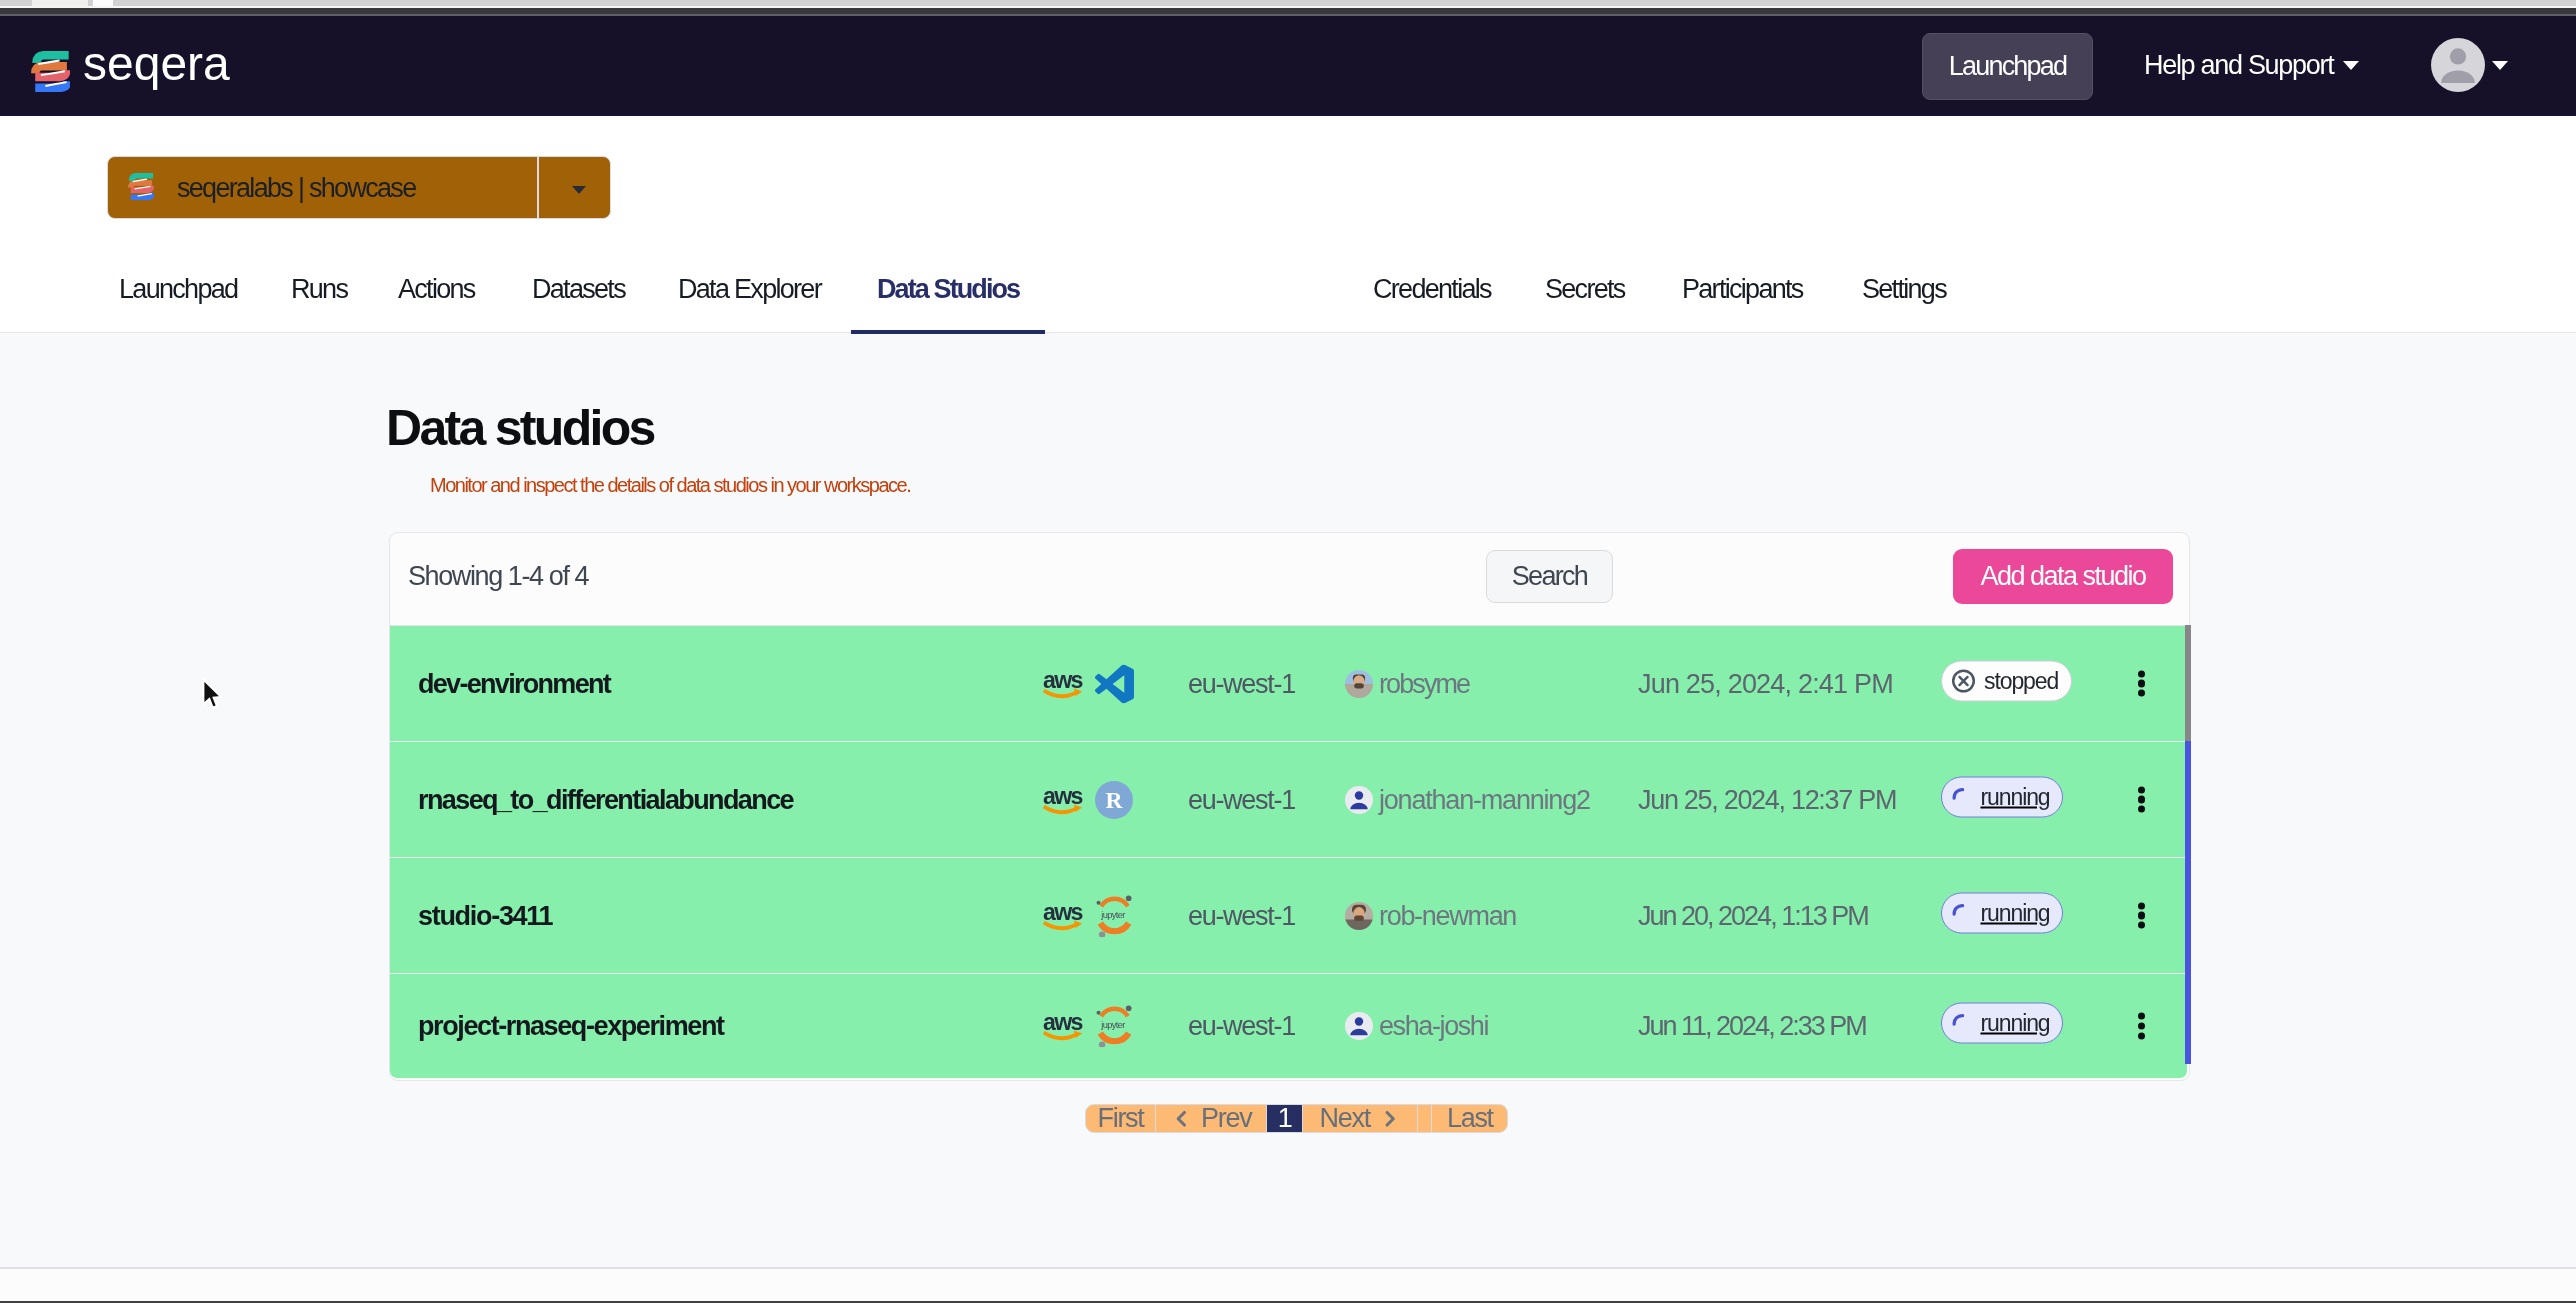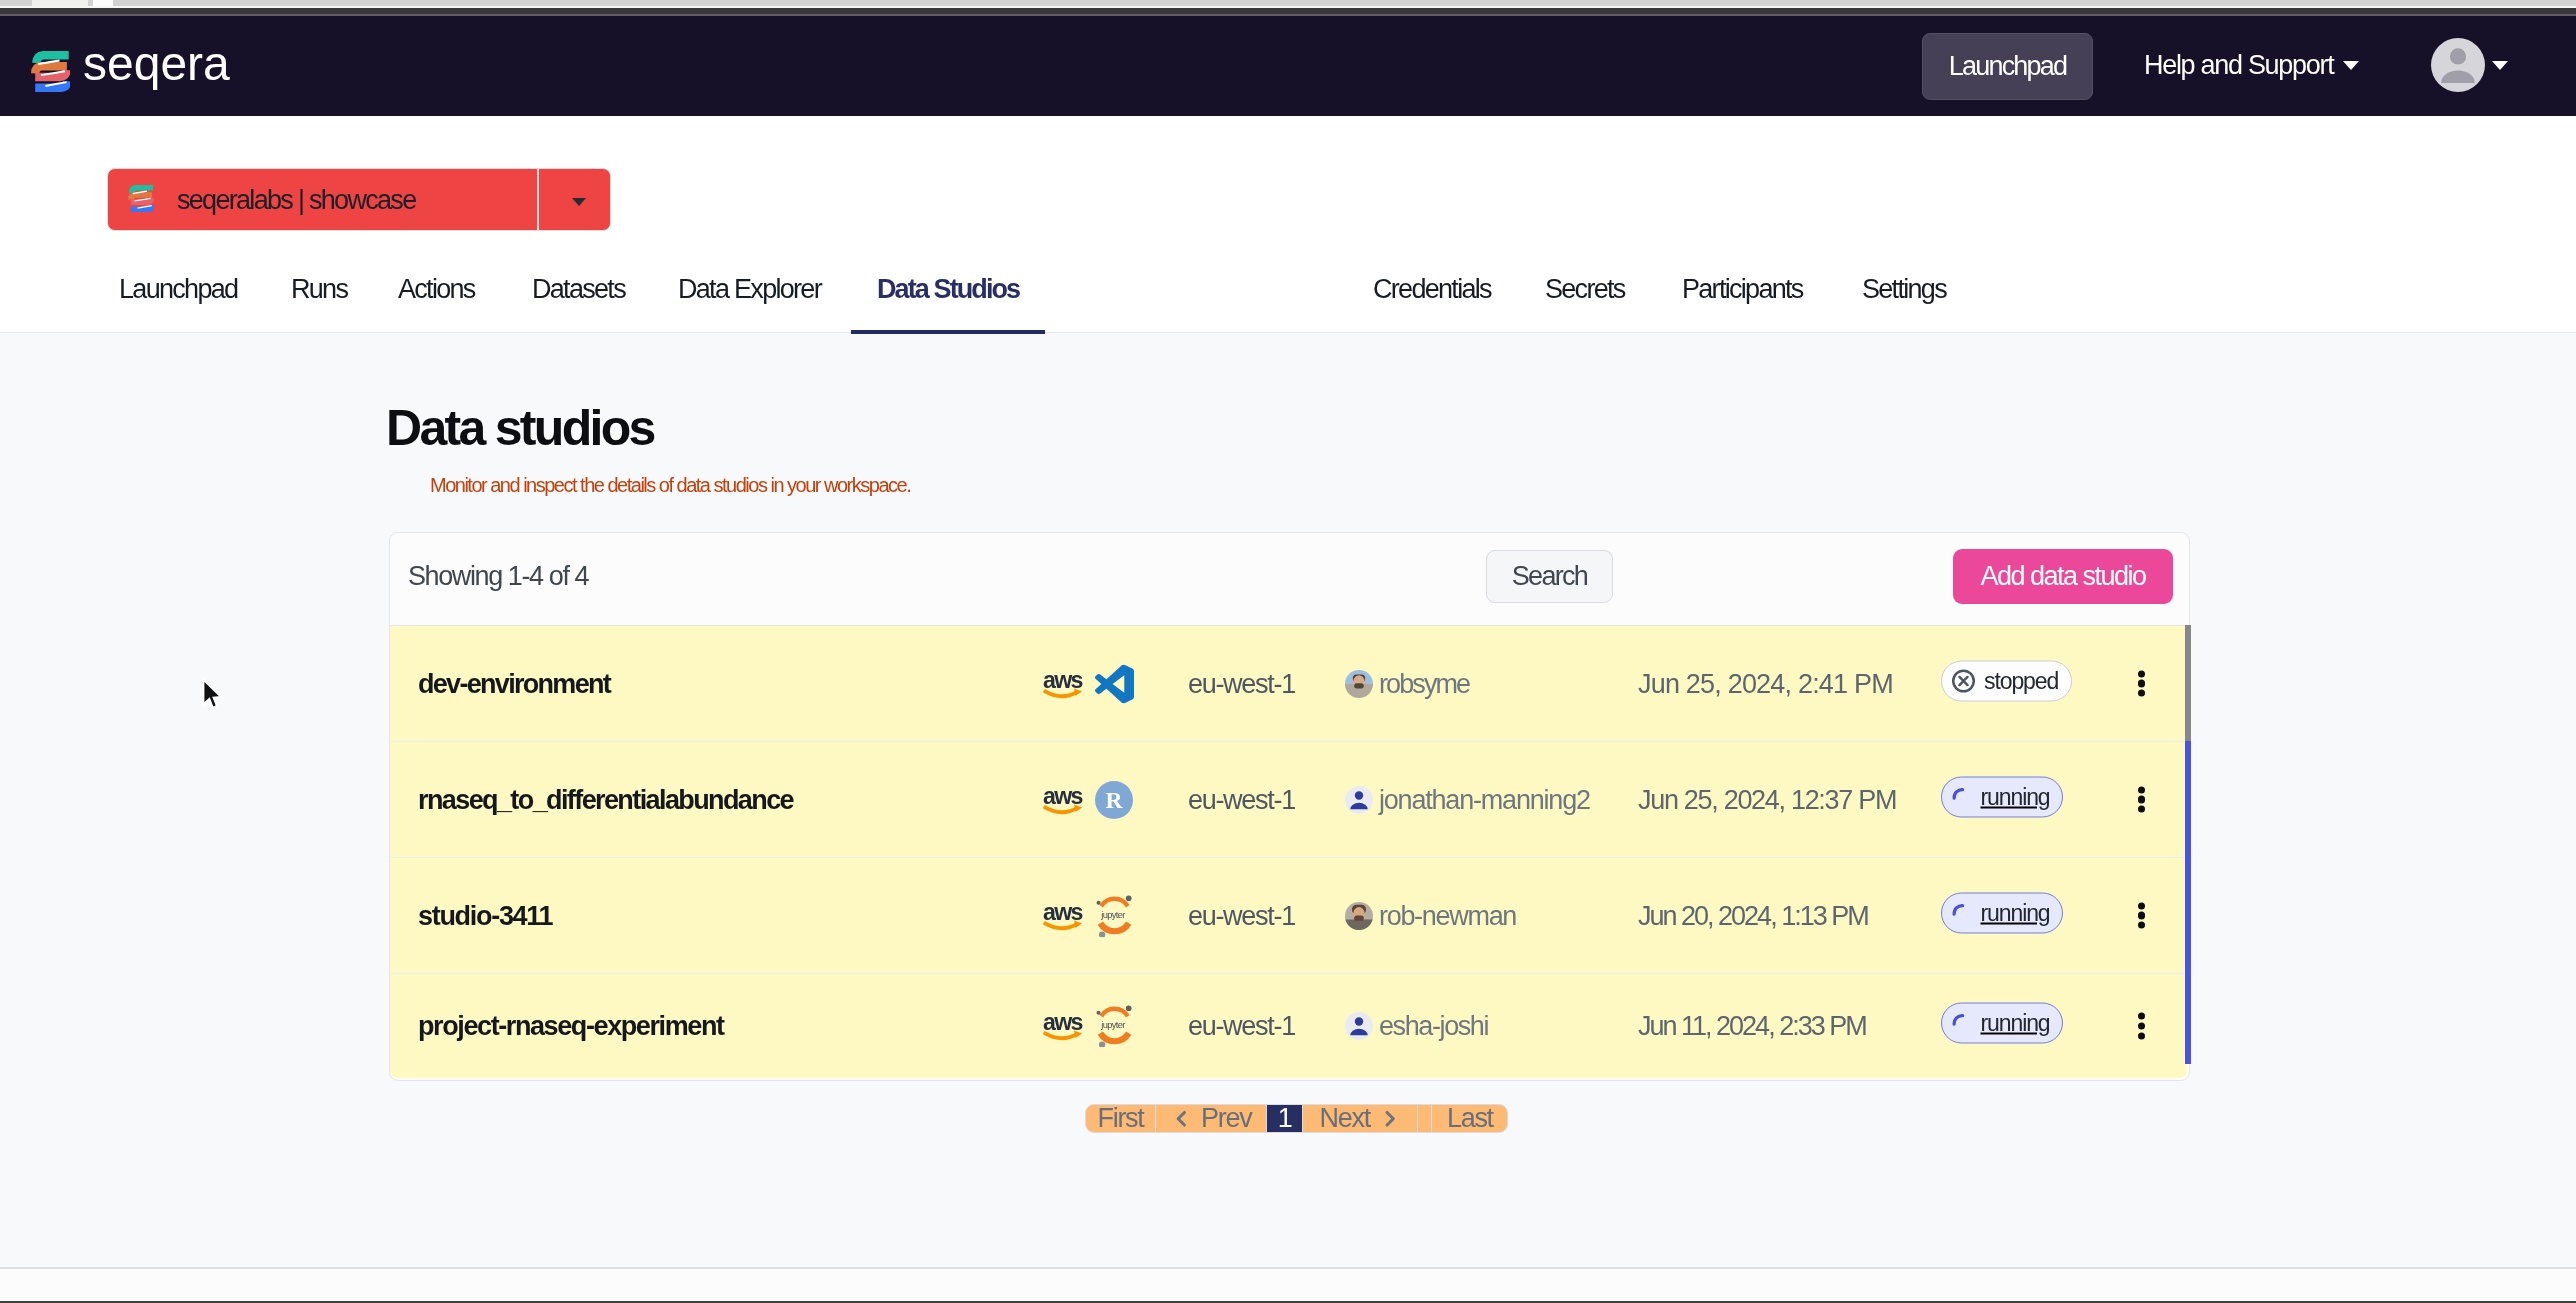--- a/index.html
+++ b/index.html
@@ -23,21 +23,21 @@
       background:#454056; border:0.9px solid #545064; border-radius:8px; color:#fff;
       font-size:27px; letter-spacing:-1.8px; display:flex; align-items:center; justify-content:center; }
   .help { position:absolute; left:2144px; top:34px; color:#fff; font-size:27px; letter-spacing:-1.3px; }
   .caret { width:0; height:0; border-left:8px solid transparent; border-right:8px solid transparent; border-top:9px solid #fff; }
   .nav-caret1 { position:absolute; left:2343px; top:45px; }
   .nav-av { position:absolute; left:2431px; top:22.4px; width:54px; height:54px; border-radius:50%; background:#d6d5da; overflow:hidden; }
   .nav-caret2 { position:absolute; left:2492px; top:45px; }
 
   
   .band { left:0; top:116px; width:2576px; height:217px; background:#fff; border-bottom:1.8px solid #e3e5e9; }
-  .wsbox { position:absolute; left:107px; top:52px; width:504px; height:63px; background:#ef4444;
+  .wsbox { position:absolute; left:107px; top:40px; width:504px; height:63px; background:#a16207;
       border:1.8px solid #d9dbdf; border-radius:8px; }
   .wsbox .txt { position:absolute; left:69px; top:50%; transform:translateY(-50%); font-size:27px; letter-spacing:-1.7px; color:#1b1f27; }
   .wsbox .vline { position:absolute; right:71px; top:0; width:1.8px; height:100%; background:#d9dbdf; }
   .wsbox .c { position:absolute; right:24px; top:29px; border-left:7.2px solid transparent; border-right:7.2px solid transparent; border-top:8px solid #272b33; }
 
   .tabs { position:absolute; left:0; top:153px; width:2576px; height:65px; }
   .tab { position:absolute; top:0; height:65px; display:flex; align-items:flex-start; padding:5.4px 26px 0;
       font-size:27px; letter-spacing:-1.7px; color:#171b24; white-space:nowrap; }
   .tab.on { color:#272f66; font-weight:700; letter-spacing:-1.9px; border-bottom:4.5px solid #212c63; }
 
@@ -50,21 +50,21 @@
   .showing { position:absolute; left:18px; top:17px; height:53px; display:flex; align-items:center; font-size:27px; letter-spacing:-1.4px; color:#3f4650; }
   .sgroup { position:absolute; left:214px; top:17px; width:870px; height:53px; background:#fff; border:1.8px solid #d9dbdf; border-radius:9px; }
   .sgroup .ph { position:absolute; left:15.3px; top:50%; transform:translateY(-50%); font-style:italic; font-size:27px; letter-spacing:-1.4px; color:#9aa2ad; }
   .sgroup .vline { position:absolute; right:48px; top:0; width:1.8px; height:100%; background:#d9dbdf; }
   .btn-search { position:absolute; left:1096px; top:17px; width:127px; height:53px; background:#f5f6f8; border:1.8px solid #d9dbdf; border-radius:9px;
       display:flex; align-items:center; justify-content:center; font-size:27px; letter-spacing:-1.7px; color:#3f4650; }
   .btn-add { position:absolute; left:1563px; top:16px; width:220px; height:55px; background:#ec4899; border-radius:9px;
       display:flex; align-items:center; justify-content:center; font-size:27px; letter-spacing:-1.5px; color:#fff; }
 
   .tbl { position:absolute; left:0; top:92px; width:1797px; border-top:1.8px solid #e4e6ea; }
-  .row { position:relative; background:#fef9c3; border-bottom:1.8px solid #eceef1; }
+  .row { position:relative; background:#86efac; border-bottom:1.8px solid #eceef1; }
   .row:last-child { border-bottom:none; border-radius:0 0 7.2px 7.2px; }
   .cell { position:absolute; top:50%; transform:translateY(-50%); white-space:nowrap; }
   .nm { left:28px; font-weight:700; font-size:27px; color:#15181d; }
   .rg { left:798px; font-size:27px; letter-spacing:-1.3px; color:#4f5762; }
   .us { left:989px; font-size:27px; letter-spacing:-1.3px; color:#6e7680; }
   .dt { left:1248px; font-size:27px; color:#5d656f; }
   .av { left:955px; width:28px; height:28px; border-radius:50%; overflow:hidden; }
   .ic1 { left:652px; }
   .ic2 { left:705px; }
   .badge { left:1551px; top:calc(50% - 2.7px) !important; height:41px; border-radius:20.6px; display:flex; align-items:center; padding:0 12.6px 0 9px; }

